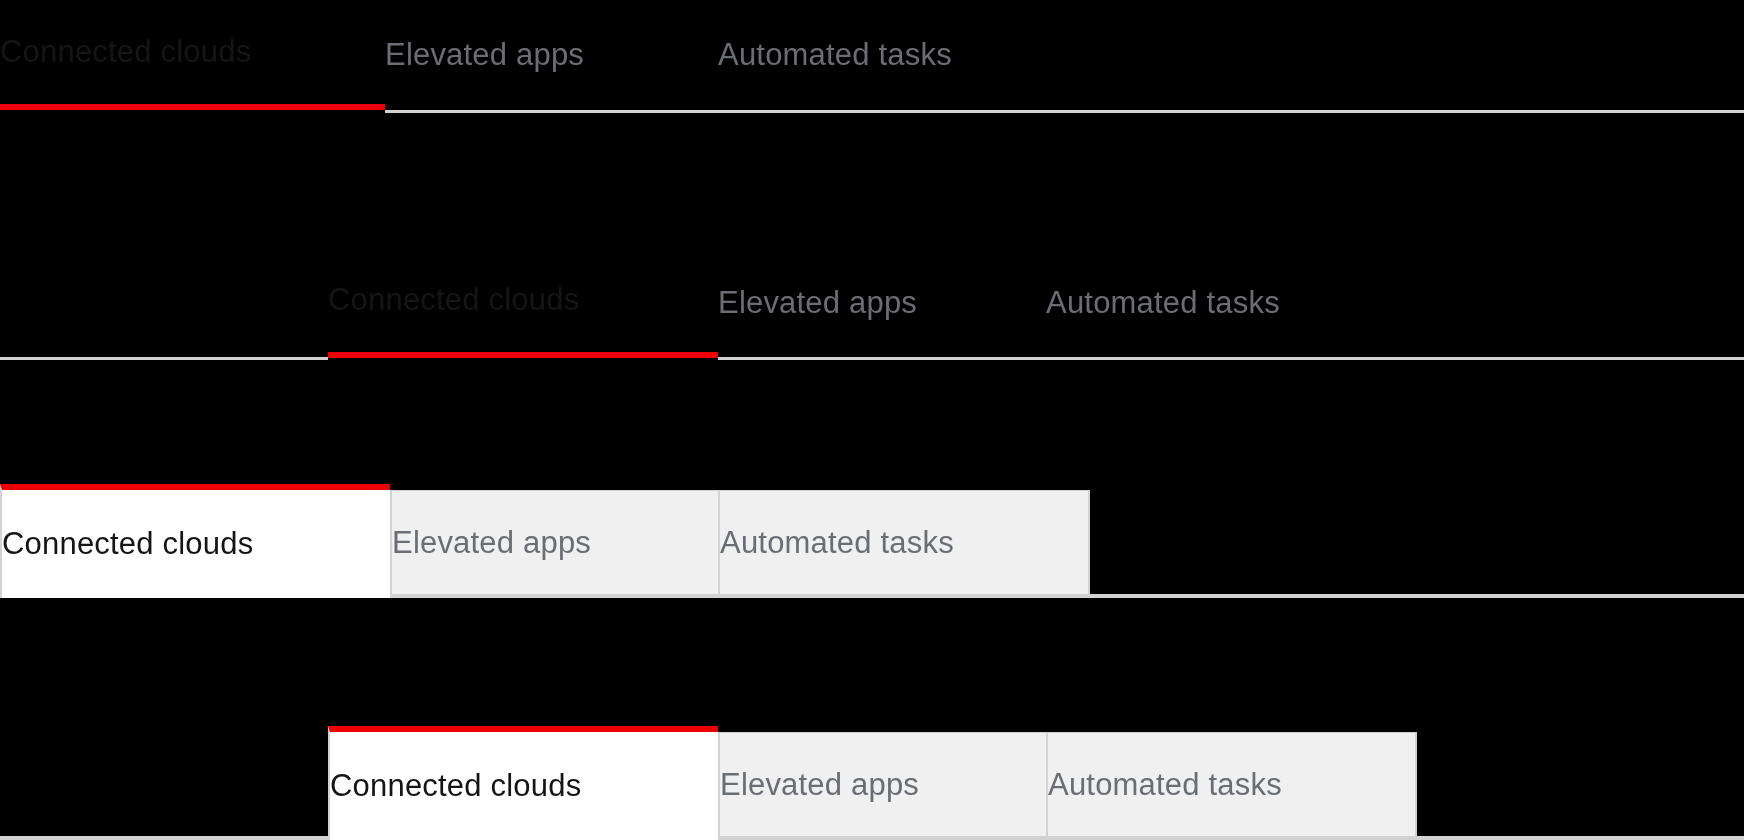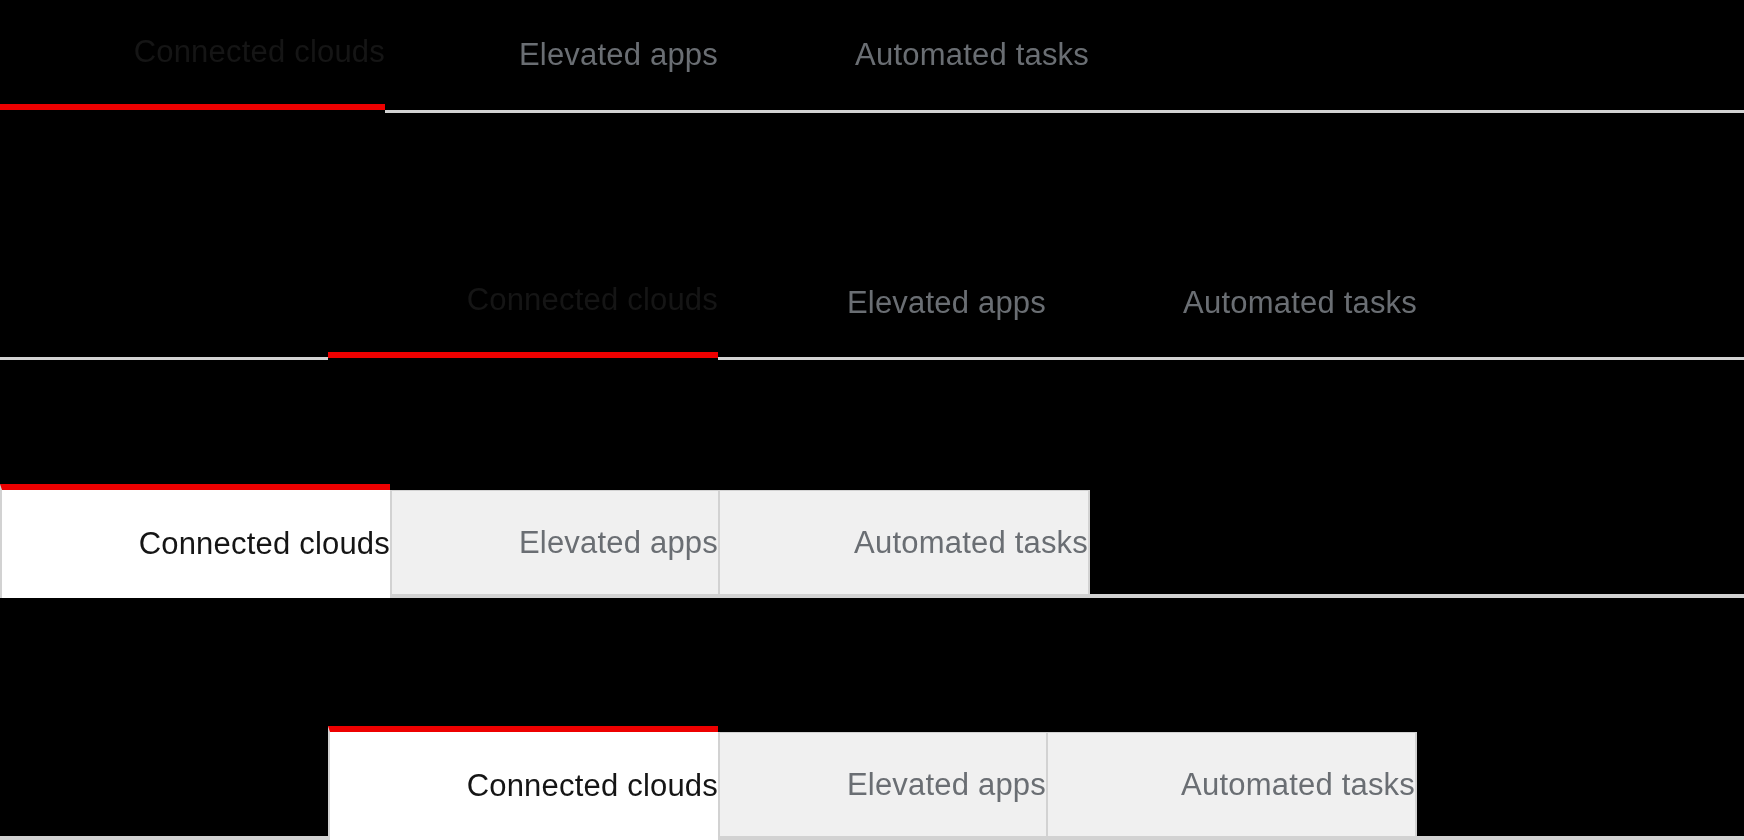--- a/index.html
+++ b/index.html
@@ -21,21 +21,21 @@
     position: absolute;
     left: 0;
     width: 1744px;
   }
   .tab {
     position: absolute;
     top: 0;
     box-sizing: border-box;
     display: flex;
     align-items: center;
-    justify-content: flex-end;
+    justify-content: flex-start;
     font-size: 31px;
     letter-spacing: 0.2px;
     white-space: nowrap;
     cursor: pointer;
   }
   .tab .lbl { display: inline-block; }
 
   
   .row-line { height: 110px; }
   .row-line .tab { height: 110px; background: transparent; color: var(--inactive-text, #6a6e73); }

